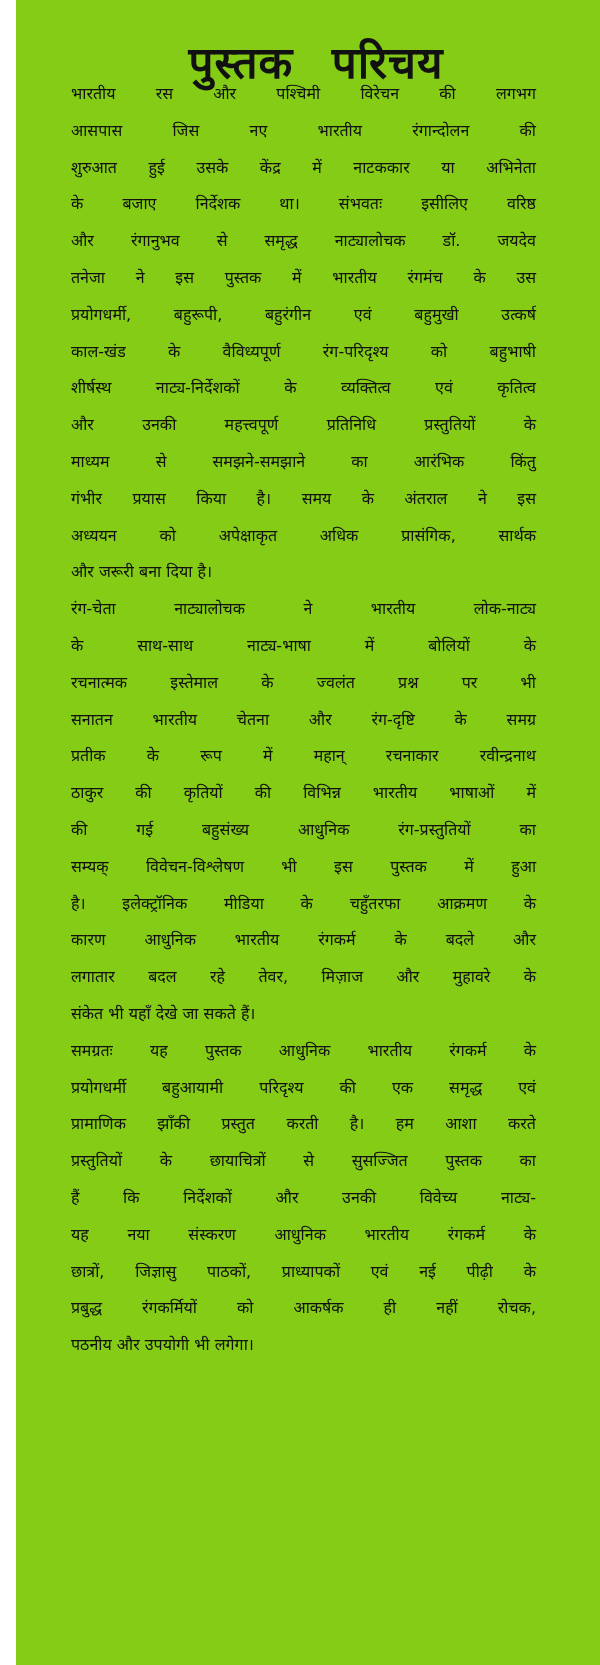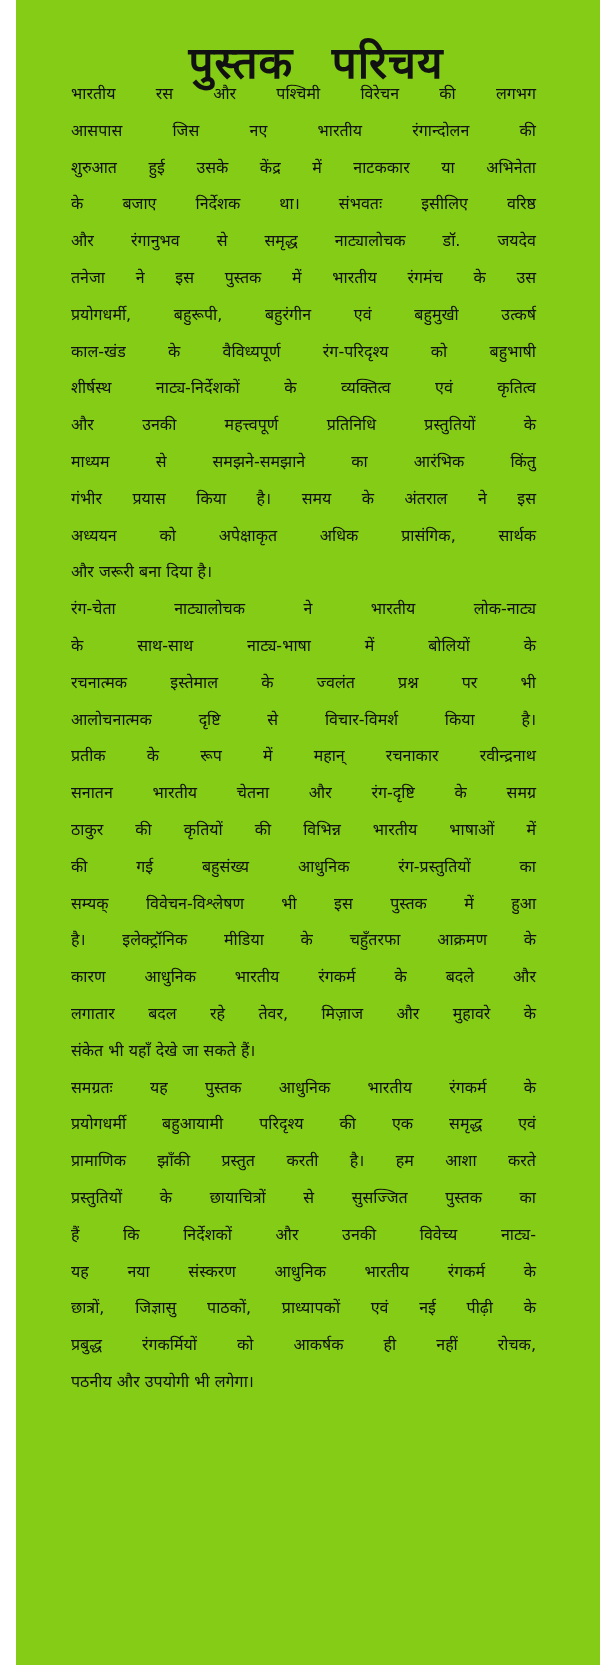--- a/index.html
+++ b/index.html
@@ -80,23 +80,22 @@
       <span class="line">माध्यम से समझने-समझाने का आरंभिक किंतु</span>
       <span class="line">गंभीर प्रयास किया है। समय के अंतराल ने इस</span>
       <span class="line">अध्ययन को अपेक्षाकृत अधिक प्रासंगिक, सार्थक</span>
       <span class="line last">और जरूरी बना दिया है।</span>
     </div>
 
     <div class="paragraph">
       <span class="line">रंग-चेता नाट्यालोचक ने भारतीय लोक-नाट्य</span>
       <span class="line">के साथ-साथ नाट्य-भाषा में बोलियों के</span>
       <span class="line">रचनात्मक इस्तेमाल के ज्वलंत प्रश्न पर भी</span>
-      <span class="line">आलोचनात्मक दृष्टि से विचार-विमर्श किया है।</span>
+      <span class="line">सनातन भारतीय चेतना और रंग-दृष्टि के समग्र</span>
       <span class="line">प्रतीक के रूप में महान् रचनाकार रवीन्द्रनाथ</span>
-      <span class="line">सनातन भारतीय चेतना और रंग-दृष्टि के समग्र</span>
       <span class="line">ठाकुर की कृतियों की विभिन्न भारतीय भाषाओं में</span>
       <span class="line">की गई बहुसंख्य आधुनिक रंग-प्रस्तुतियों का</span>
       <span class="line">सम्यक् विवेचन-विश्लेषण भी इस पुस्तक में हुआ</span>
       <span class="line">है। इलेक्ट्रॉनिक मीडिया के चहुँतरफा आक्रमण के</span>
       <span class="line">कारण आधुनिक भारतीय रंगकर्म के बदले और</span>
       <span class="line">लगातार बदल रहे तेवर, मिज़ाज और मुहावरे के</span>
       <span class="line last">संकेत भी यहाँ देखे जा सकते हैं।</span>
     </div>
 
     <div class="paragraph">

